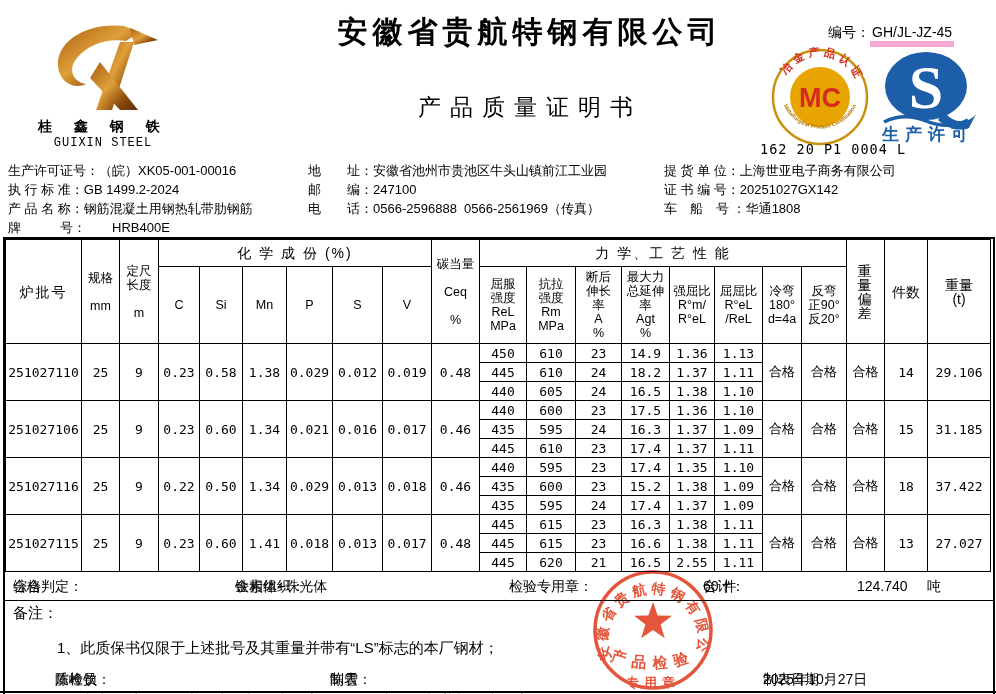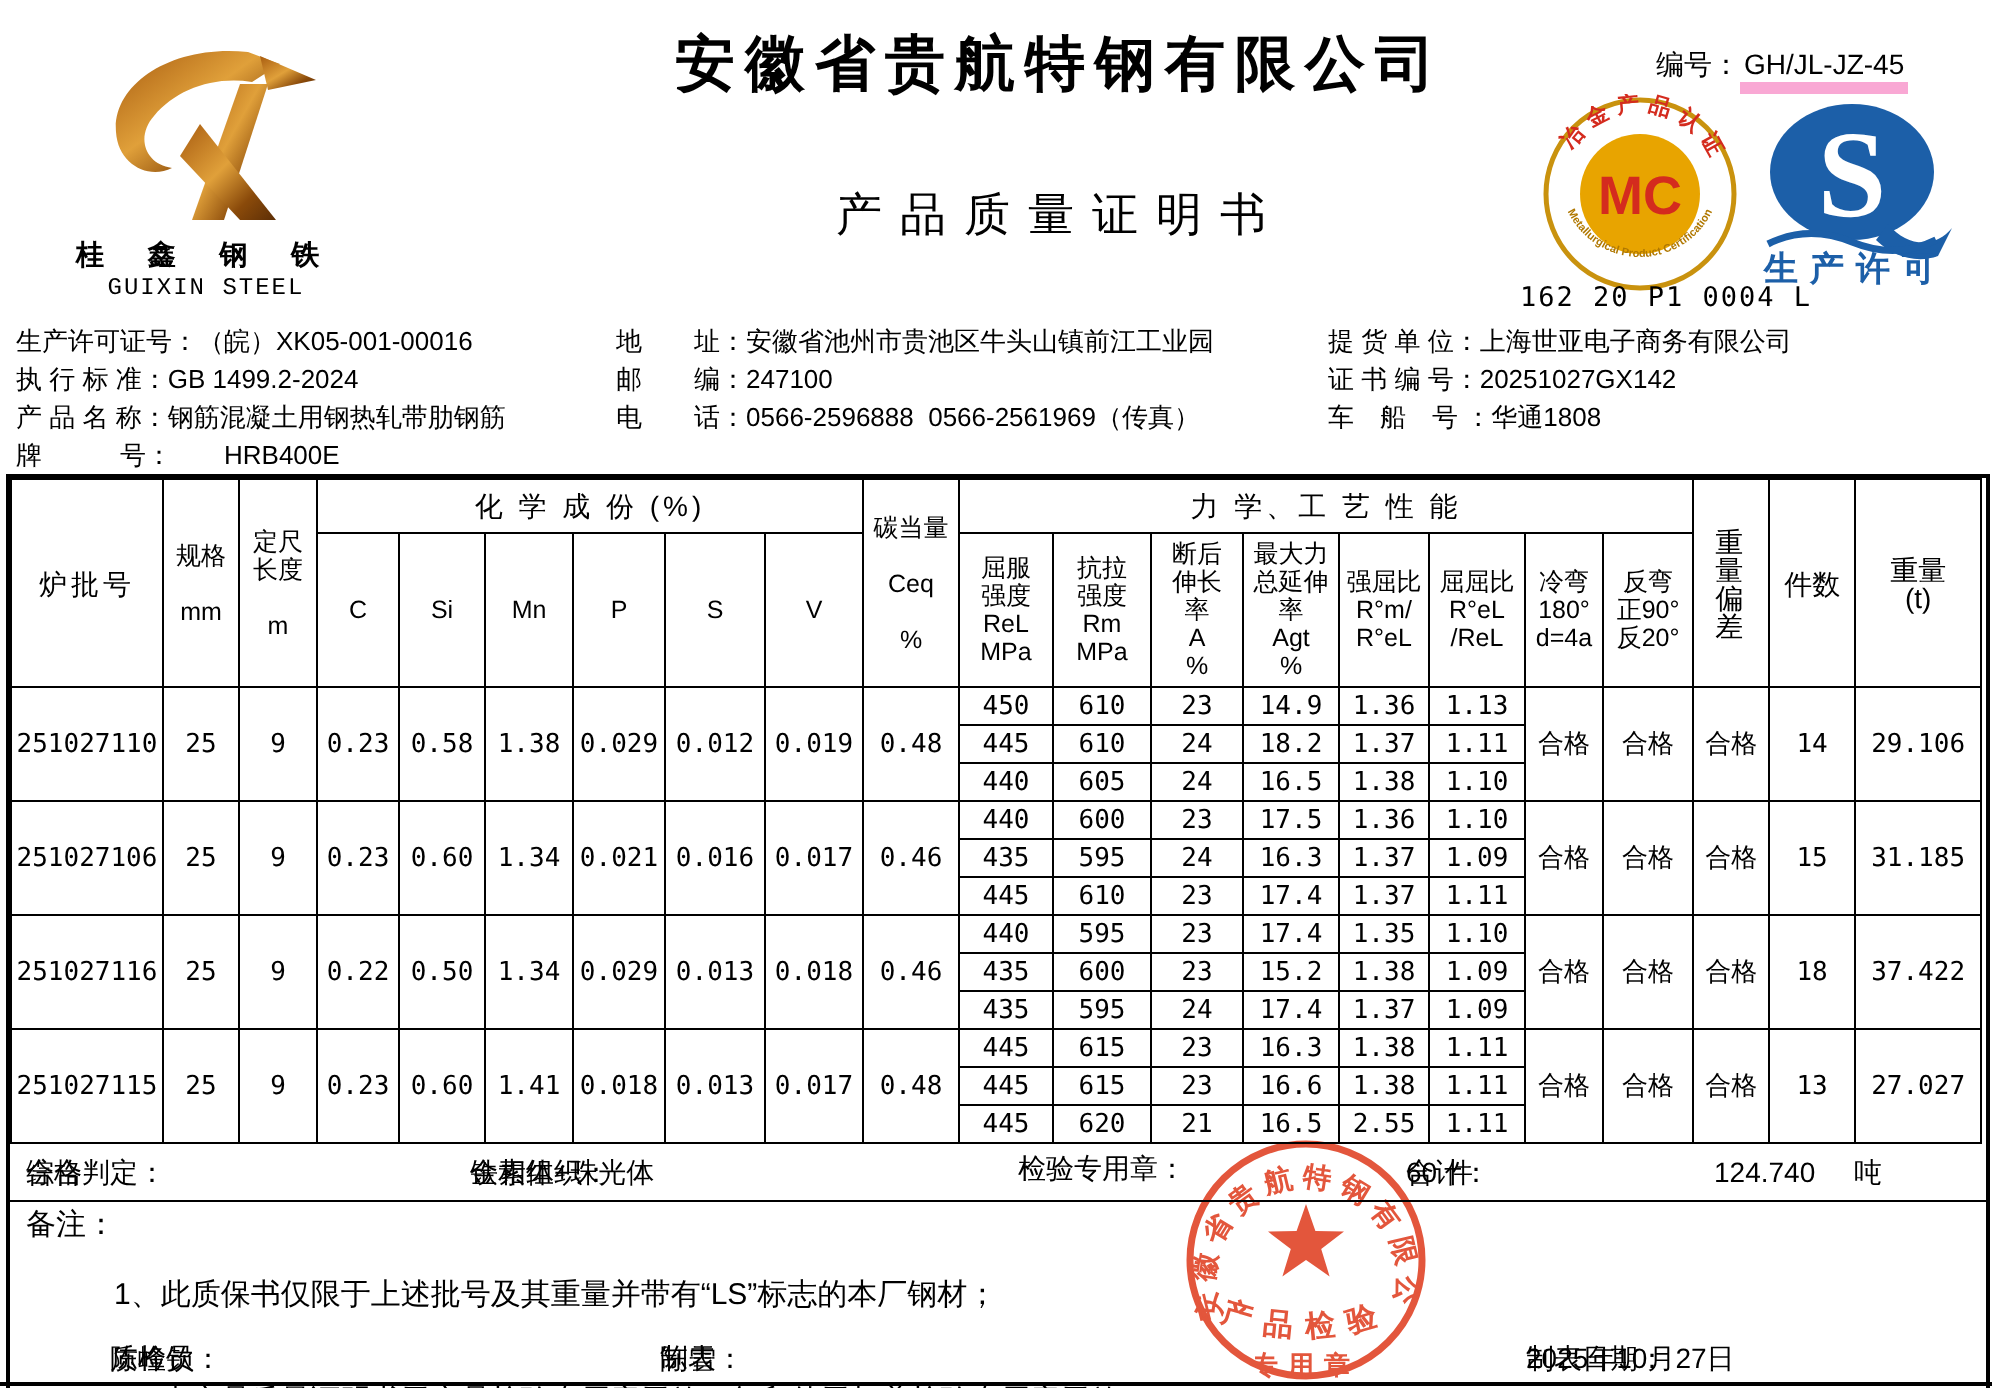--- a/index.html
+++ b/index.html
@@ -43,21 +43,21 @@
   table.main th{font-size:12.5px;line-height:14px;}
   table.main td{font-size:13px;font-family:"DejaVu Sans Mono","Liberation Mono",monospace;}
   td.cjk{font-family:"Liberation Sans","DejaVu Sans",sans-serif;}
   tr.hrowA th{height:26px;font-size:14px;letter-spacing:2px;}
   tr.hrowB th{height:76px;}
   tr.sub td{height:18px;}
   .vert{letter-spacing:0;line-height:13px;}
   
   .summary{position:relative;height:28px;font-size:14px;line-height:28px;white-space:nowrap;}
   .summary span{position:absolute;top:0;}
-  .sm-judge{left:8px;}  .sm-org{left:230px;} .sm-stamp{left:504px;font-family:Liberation Serif, serif;}
+  .sm-judge{left:8px;}  .sm-org{left:230px;} .sm-stamp{left:504px;}
   .sm-total{left:698px;} .sm-weight{left:852px;} .sm-unit{left:922px;}
   
   .notes{border-top:1px solid #000;min-height:70px;font-size:15px;line-height:17.5px;padding-top:3px;position:relative;}
   .notes-label{position:absolute;left:8px;top:3px;}
   .notes-lines{margin-left:52px;white-space:pre-wrap;}
   
   .footer{top:671px;left:0;width:996px;font-size:14px;white-space:nowrap;}
   .footer span{position:absolute;top:0;}
   .ft-insp{left:55px;} .ft-tab{left:330px;} .ft-date{left:763px;}
   .bottom-rule{top:691px;left:0;width:996px;border-top:2px solid #000;height:0;}

